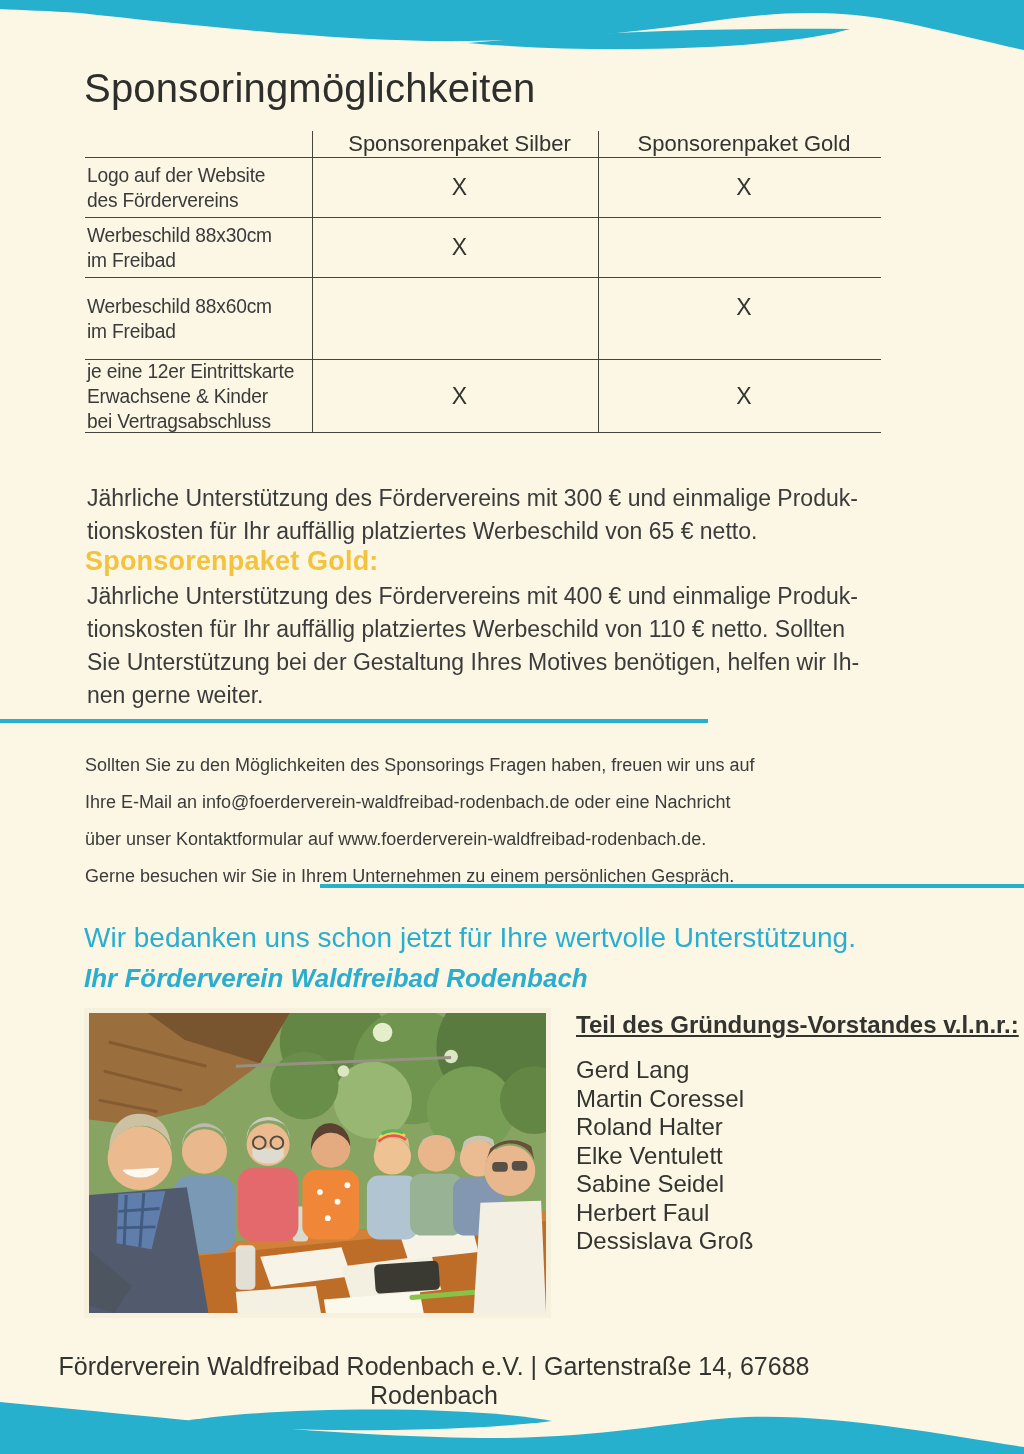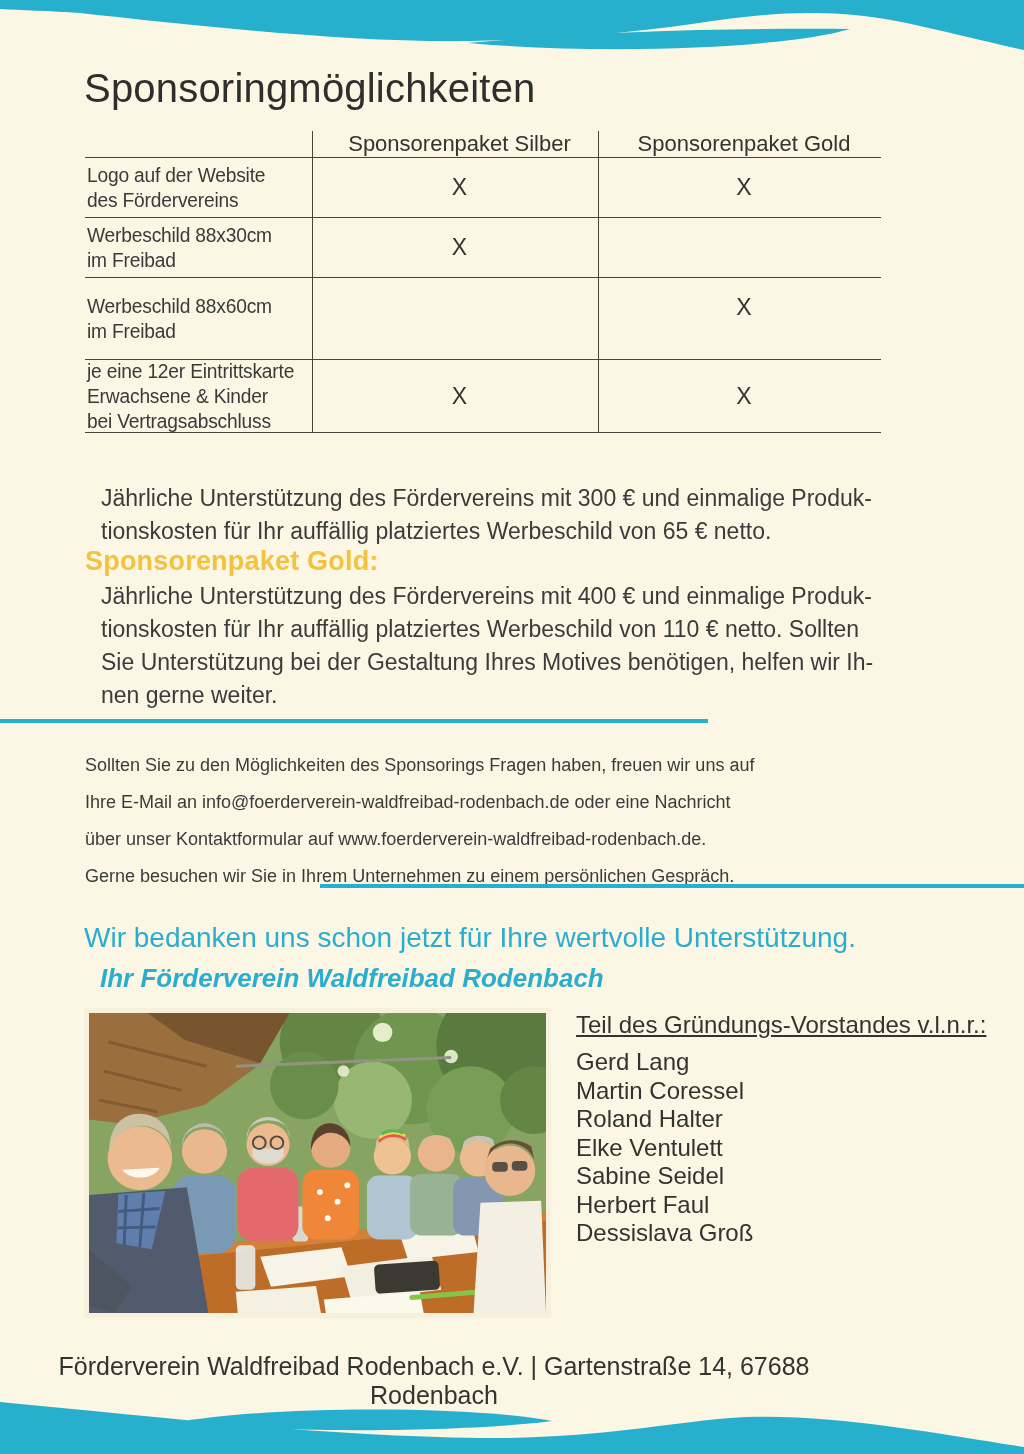--- a/index.html
+++ b/index.html
@@ -51,55 +51,54 @@
   .st-x-high{align-items:flex-start;padding-top:16px;}
 
   
   .pkg-heading{left:85px;font-size:27px;font-weight:bold;letter-spacing:.2px;}
   .pkg-heading.silber{top:448px;color:#a8a8a1;}
   .pkg-heading.gold{top:546px;color:#f3c23e;}
   .pkg-body{
     left:87px;width:900px;
     font-size:23px;line-height:33px;color:#3b3b3b;
     white-space:pre-line;
-    margin-left:14px;
   }
   .pkg-body.silber{top:482px;}
   .pkg-body.gold{top:580px;}
 
   
   .divider{height:4px;background:#27b0cd;}
   .divider-top{top:719px;left:0;width:708px;}
   .divider-bottom{top:884px;left:320px;width:704px;}
 
   
   .contact{
     left:85px;top:747px;width:930px;
     font-size:18px;line-height:37px;color:#3b3b3b;
     white-space:pre-line;
   }
 
   
   .thanks-headline{left:84px;top:922px;font-size:28px;color:#2badd0;}
   .thanks-subline{
-    left:100px;top:963px;font-size:26px;color:#2badd0;
+    left:84px;top:963px;font-size:26px;color:#2badd0;
     font-style:italic;font-weight:600;
   }
 
   
   .photo{
     left:84px;top:1008px;width:467px;height:310px;
     border:5px solid #f6f0dc;box-sizing:border-box;
     background:#7da05e;
   }
   .photo svg{display:block;width:100%;height:100%;}
 
   
   .board{left:576px;top:1010px;font-size:24px;color:#33332f;}
-  .board-heading{text-decoration:underline;line-height:30px;margin-bottom:8px;}
+  .board-heading{text-decoration:underline;line-height:30px;margin-bottom:16px;font-weight:bold;}
   .board-names{list-style:none;margin:0;padding:0;}
   .board-names li{line-height:28.5px;}
 
   
   .footer{
     left:0;top:1352px;width:868px;
     text-align:center;font-size:25px;color:#33332f;
   }
 </style>
 </head>

